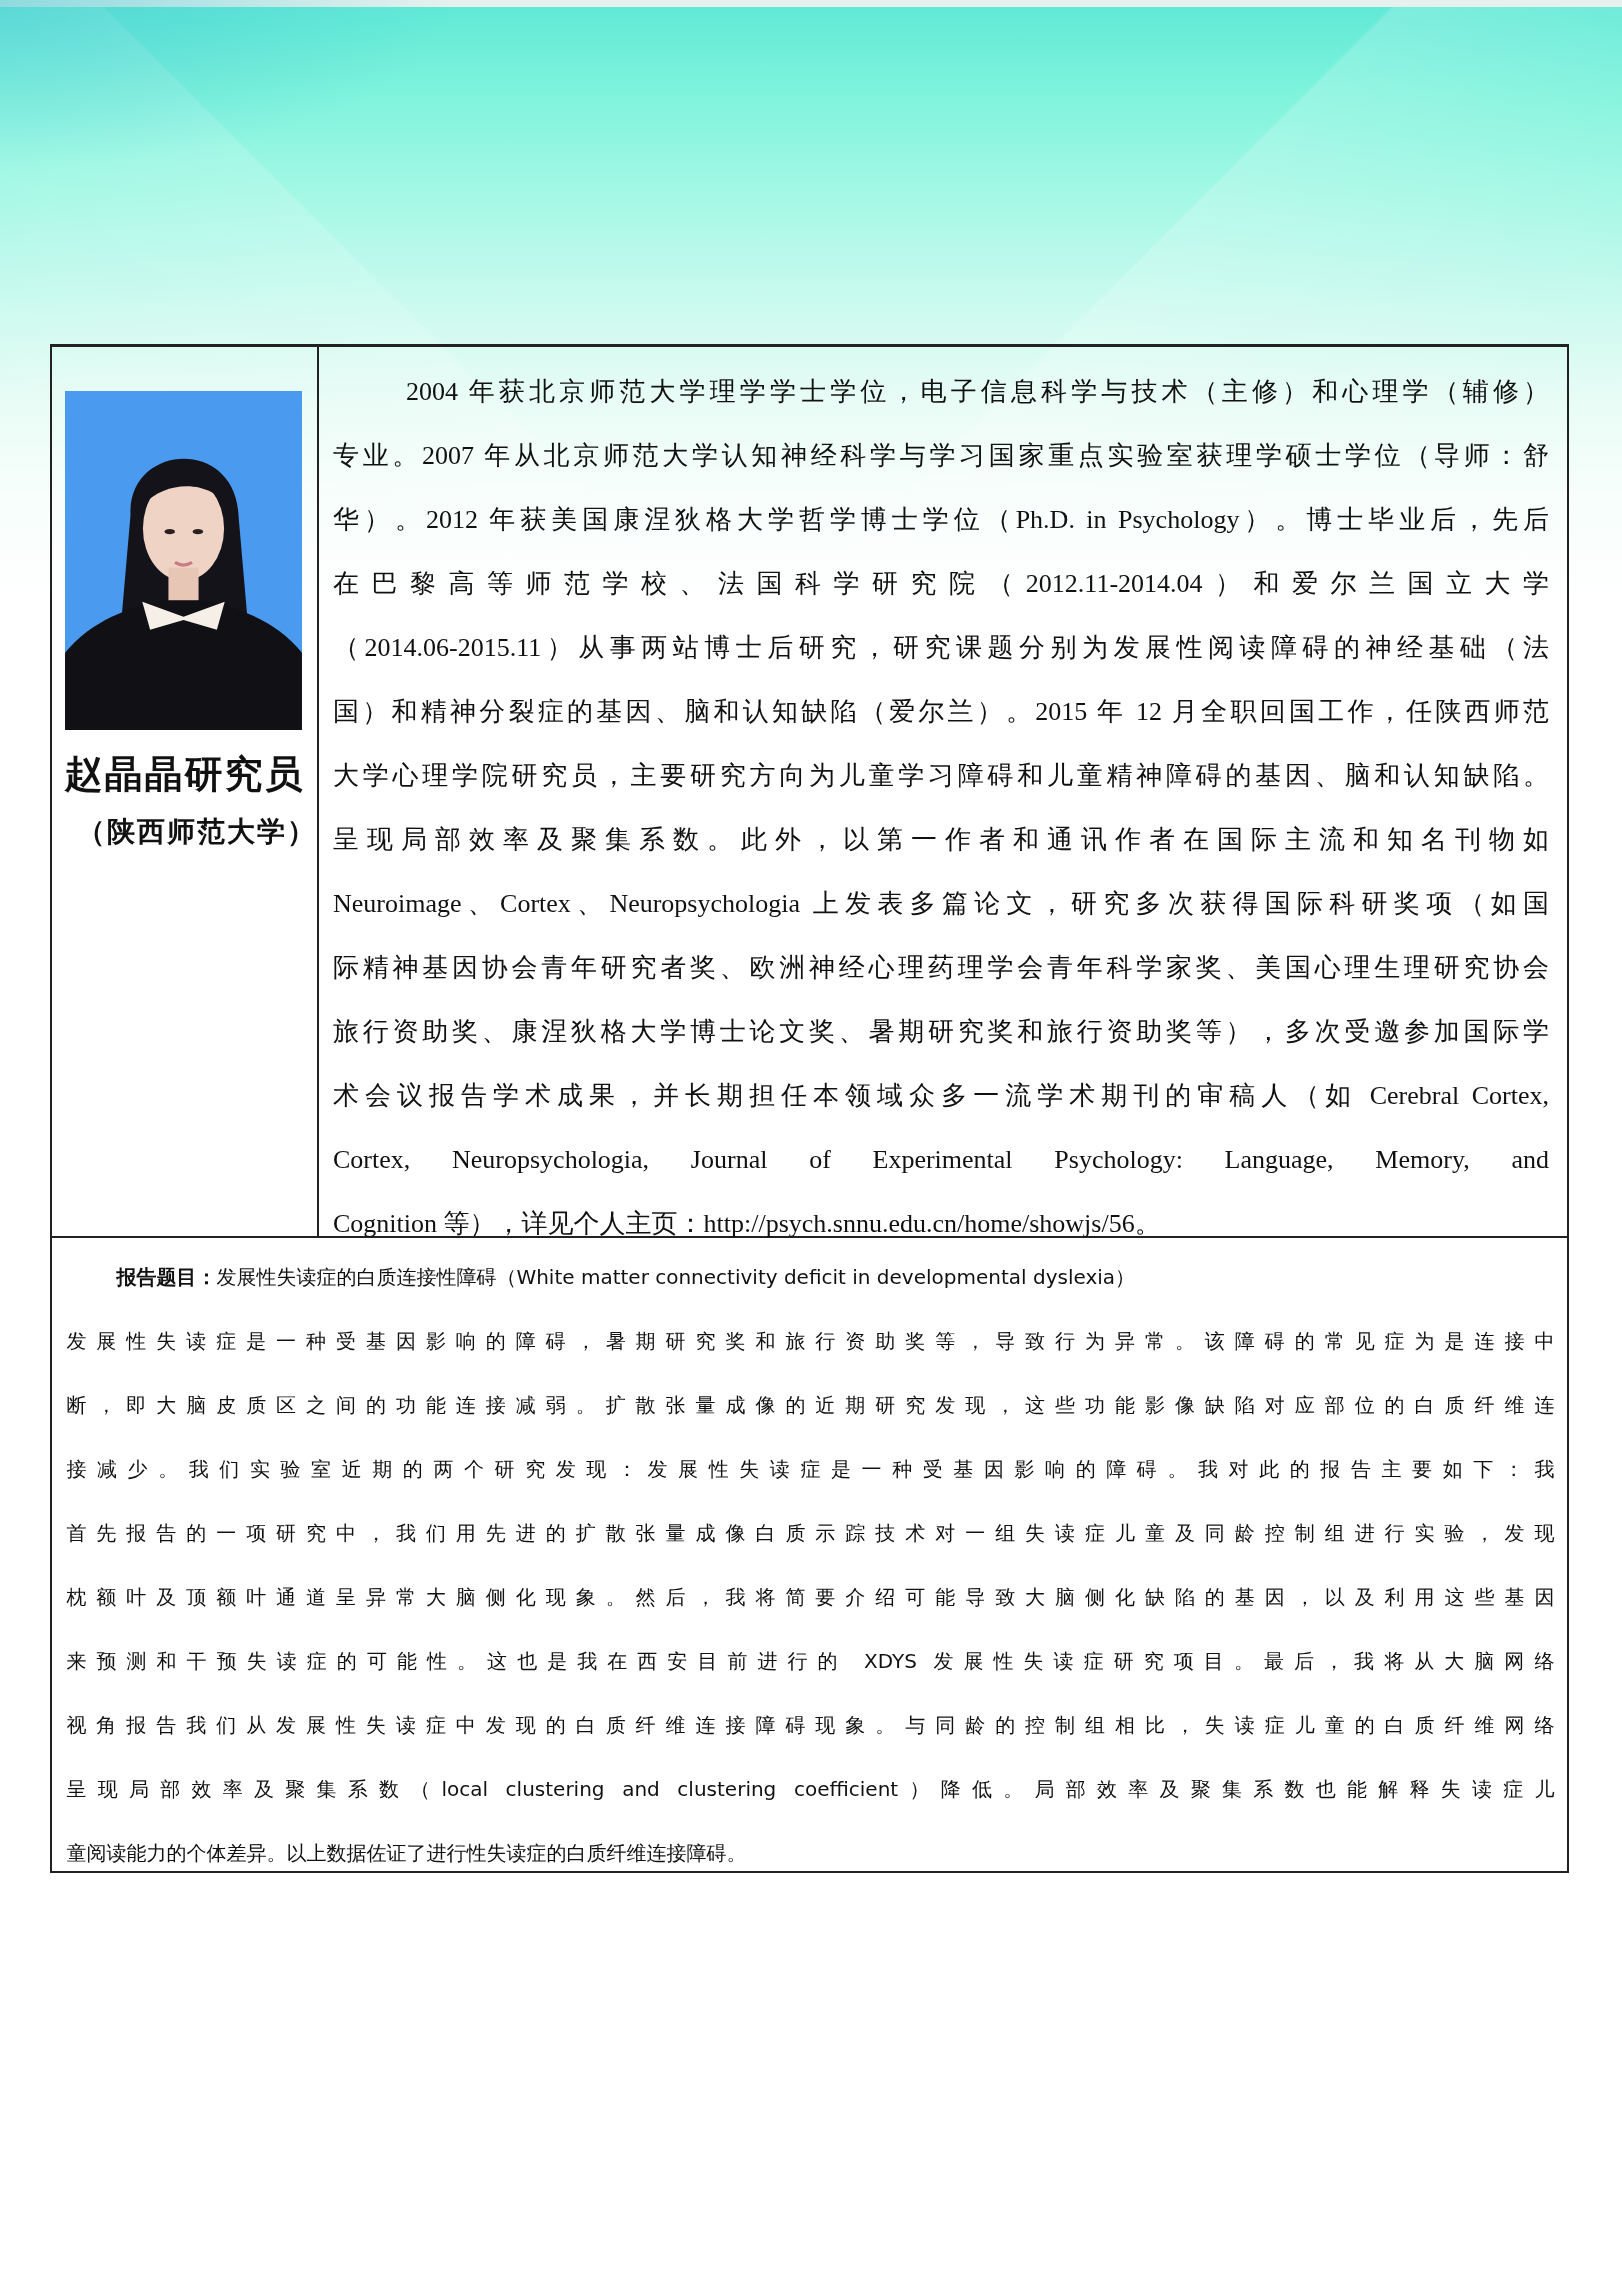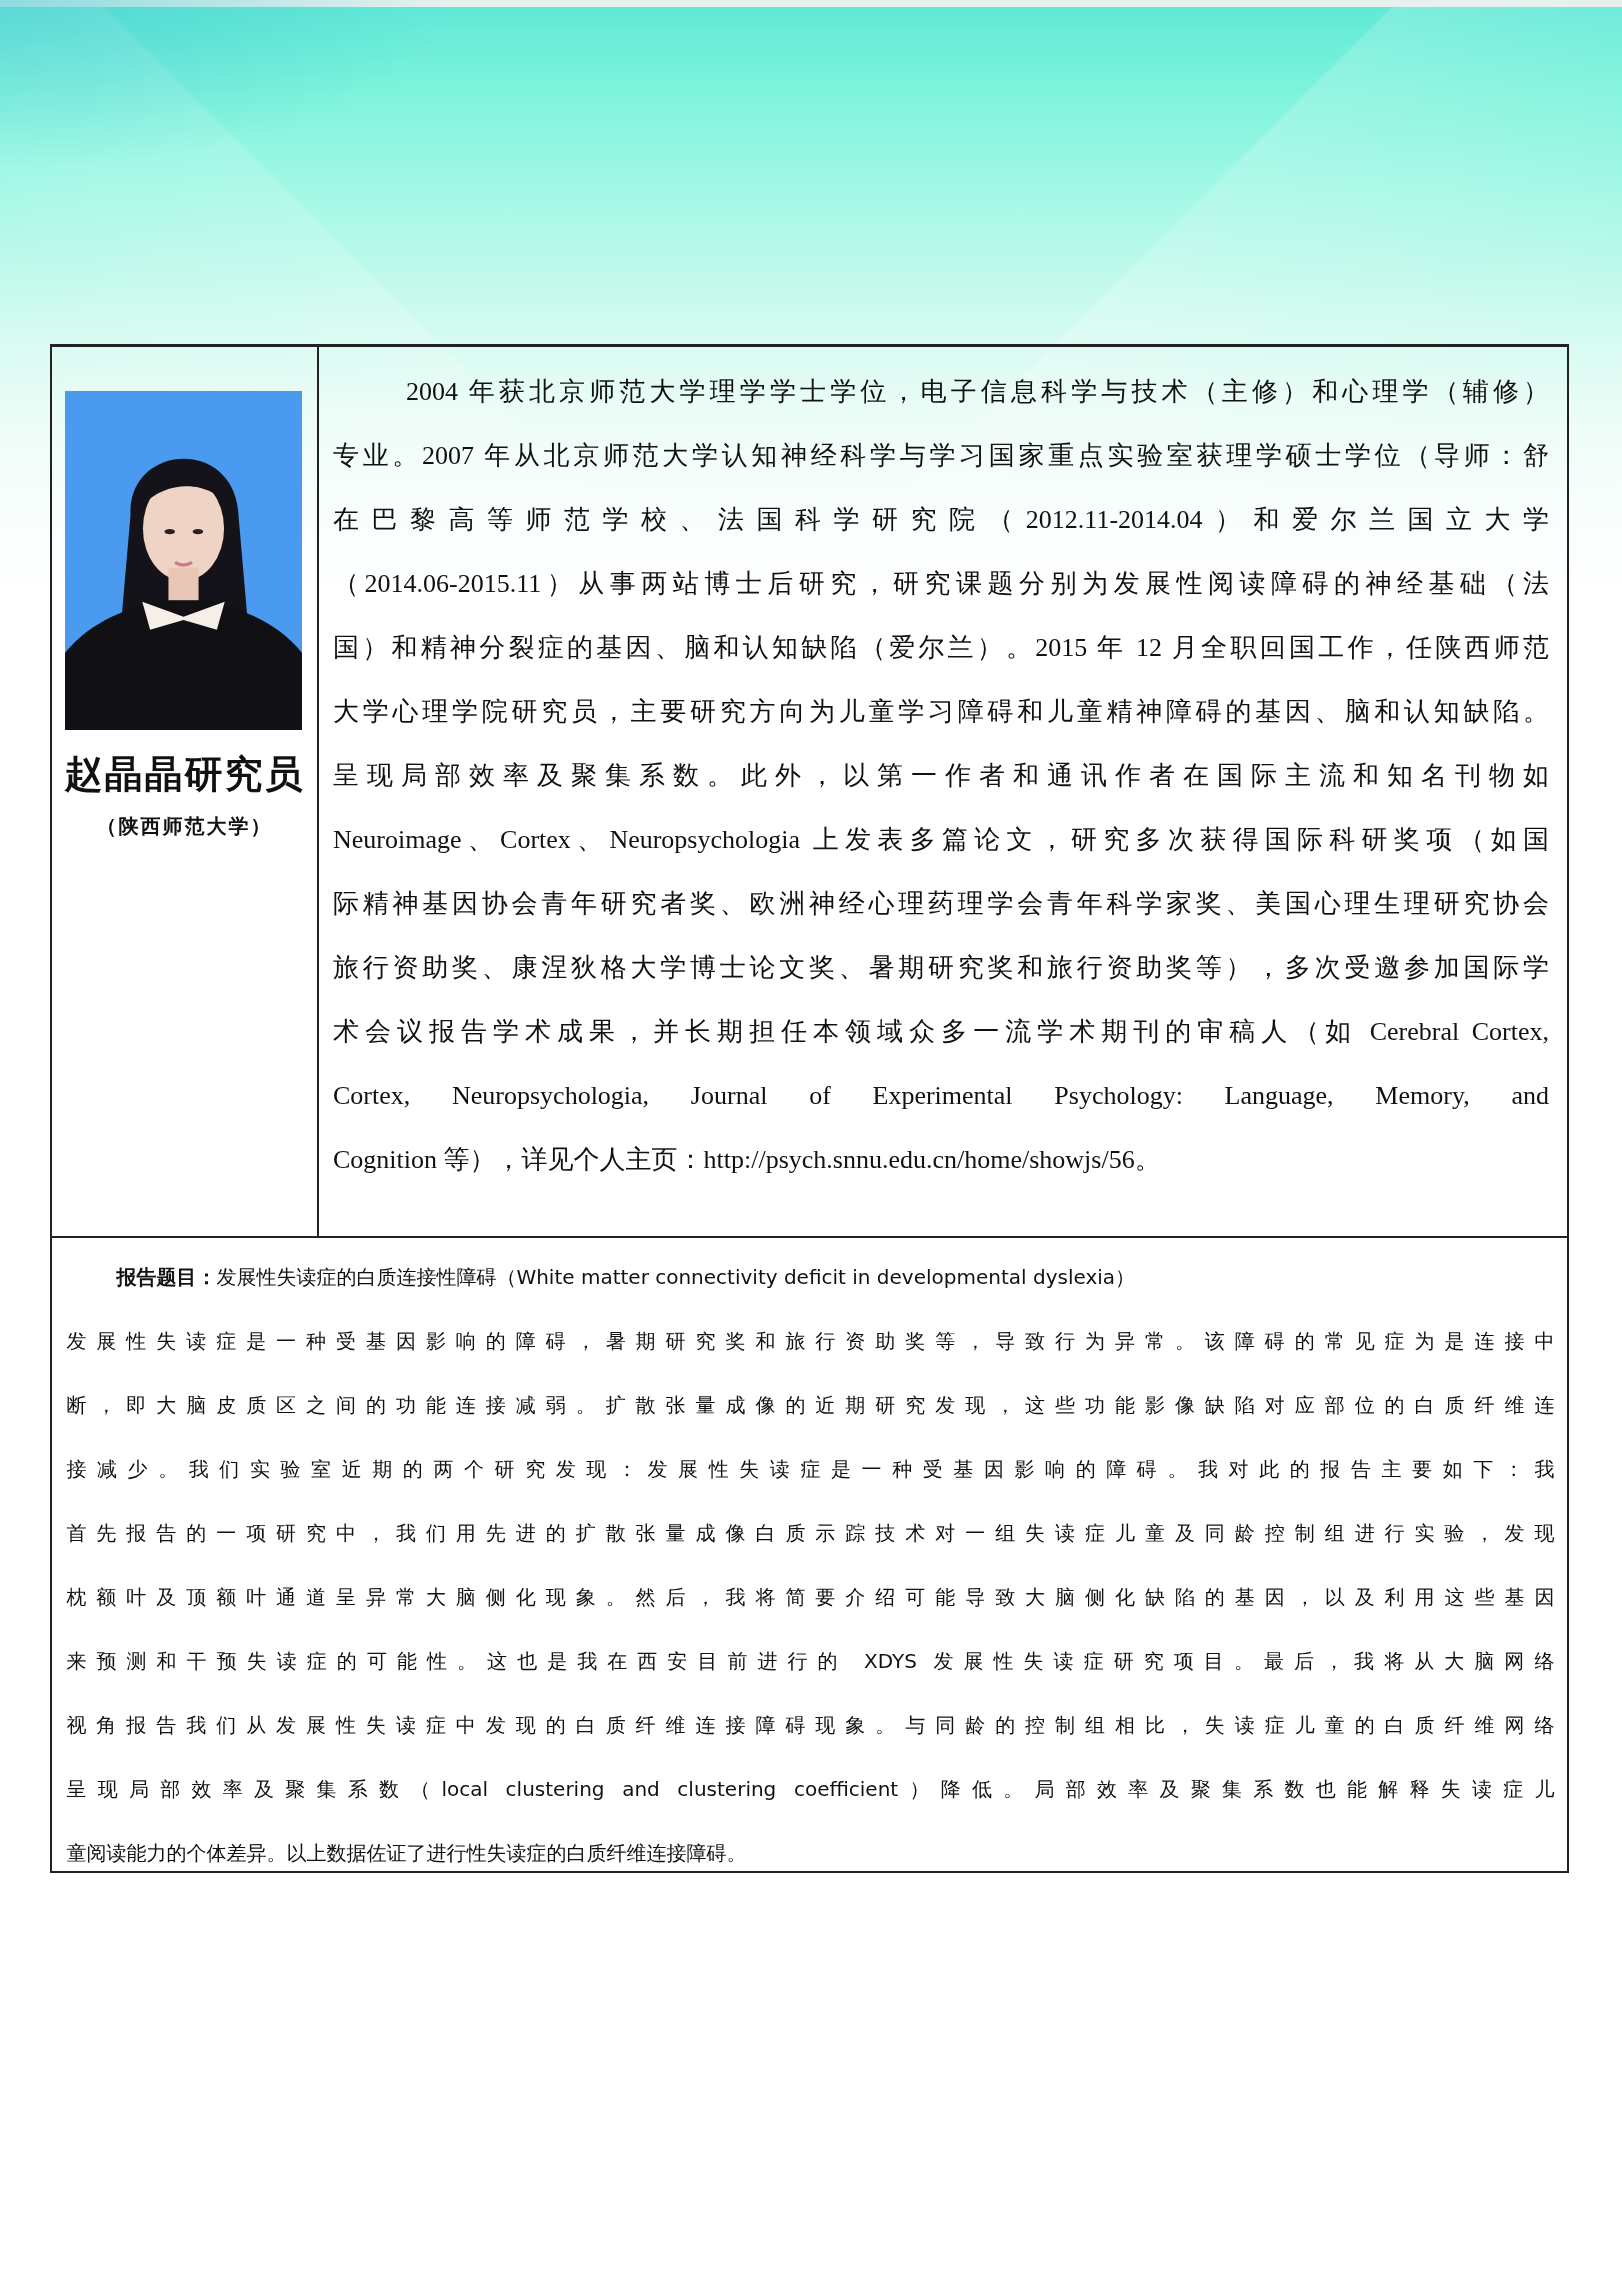--- a/index.html
+++ b/index.html
@@ -42,23 +42,23 @@
       position: absolute; left: 13px; top: 44px; width: 237px; height: 339px;
       background: #4a9bf0; overflow: hidden;
     }
     .photo svg { width: 100%; height: 100%; display: block; }
     .name {
       position: absolute; left: 0; top: 402px; width: 100%; text-align: center;
       font-family: "DejaVu Sans", "Liberation Sans", sans-serif;
       font-weight: bold; font-size: 38px; letter-spacing: 2px;
     }
     .affil {
-      position: absolute; left: 0; top: 466px; width: 100%; text-align: center;
+      position: absolute; left: 0; top: 466px; width: 100%; text-align: right;
       font-family: "DejaVu Sans", "Liberation Sans", sans-serif;
-      font-weight: bold; font-size: 20px; letter-spacing: 2px;
+      font-weight: bold; font-size: 28px; letter-spacing: 2px;
     }
     .bio {
       position: absolute; left: 281px; top: 0; width: 1216px; padding-top: 13px;
       font-family: "Liberation Serif", "DejaVu Serif", serif;
       font-size: 26px; line-height: 64px;
     }
     .bio .line {
       display: block; white-space: nowrap; text-align: justify; text-align-last: justify;
       height: 64px;
     }
@@ -103,20 +103,21 @@
           <path d="M168 262 Q 181 270 194 262" stroke="#c97c86" stroke-width="5" fill="none"></path>
         </svg>
       </div>
       <div class="name">赵晶晶研究员</div>
       <div class="affil">（陕西师范大学）</div>
     </div>
 
     <div class="bio">
       <span class="line indent">2004 年获北京师范大学理学学士学位，电子信息科学与技术（主修）和心理学（辅修）</span>
       <span class="line">专业。2007 年从北京师范大学认知神经科学与学习国家重点实验室获理学硕士学位（导师：舒</span>
+      <span class="line">华）。2012 年获美国康涅狄格大学哲学博士学位（Ph.D.  in Psychology）。博士毕业后，先后</span>
       <span class="line">在巴黎高等师范学校、法国科学研究院（2012.11-2014.04）和爱尔兰国立大学</span>
       <span class="line">（2014.06-2015.11）从事两站博士后研究，研究课题分别为发展性阅读障碍的神经基础（法</span>
       <span class="line">国）和精神分裂症的基因、脑和认知缺陷（爱尔兰）。2015 年 12 月全职回国工作，任陕西师范</span>
       <span class="line">大学心理学院研究员，主要研究方向为儿童学习障碍和儿童精神障碍的基因、脑和认知缺陷。</span>
       <span class="line">呈现局部效率及聚集系数。此外，以第一作者和通讯作者在国际主流和知名刊物如</span>
       <span class="line">Neuroimage、Cortex、Neuropsychologia 上发表多篇论文，研究多次获得国际科研奖项（如国</span>
       <span class="line">际精神基因协会青年研究者奖、欧洲神经心理药理学会青年科学家奖、美国心理生理研究协会</span>
       <span class="line">旅行资助奖、康涅狄格大学博士论文奖、暑期研究奖和旅行资助奖等），多次受邀参加国际学</span>
       <span class="line">术会议报告学术成果，并长期担任本领域众多一流学术期刊的审稿人（如 Cerebral  Cortex,</span>
       <span class="line">Cortex,  Neuropsychologia,  Journal  of  Experimental  Psychology:  Language,  Memory,  and</span>

